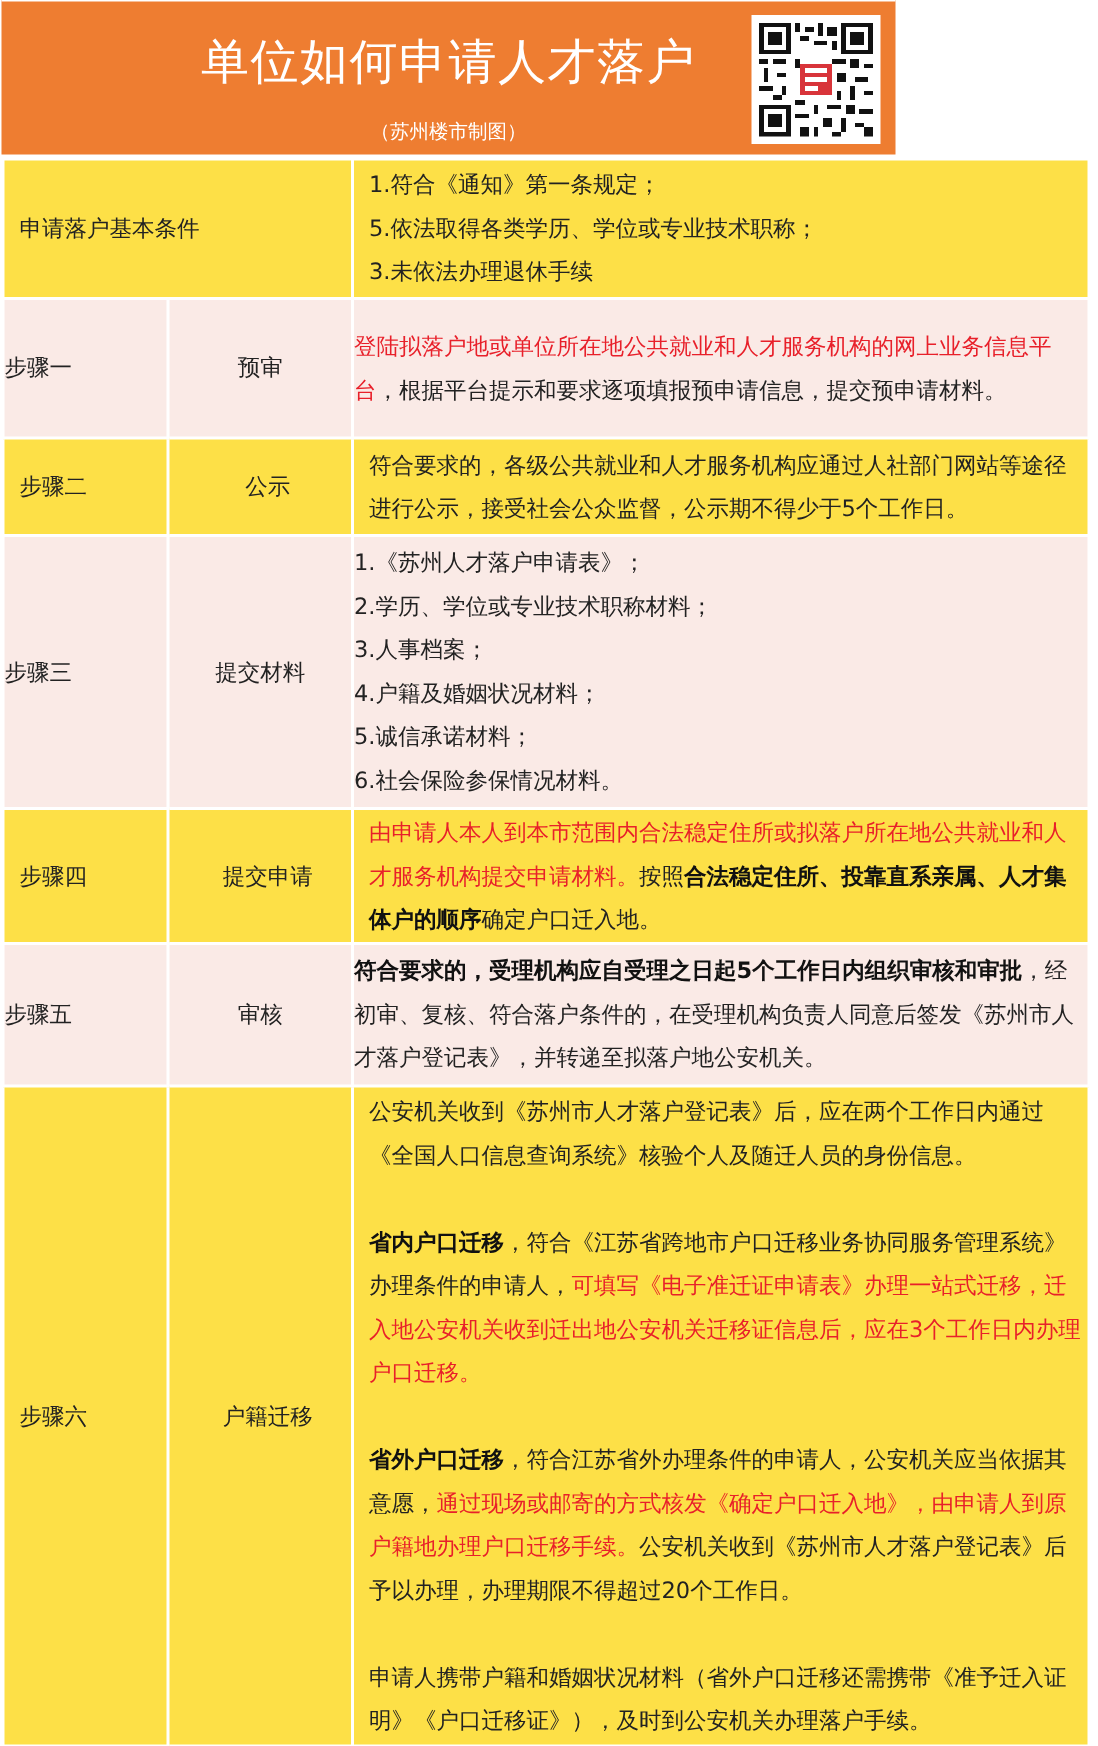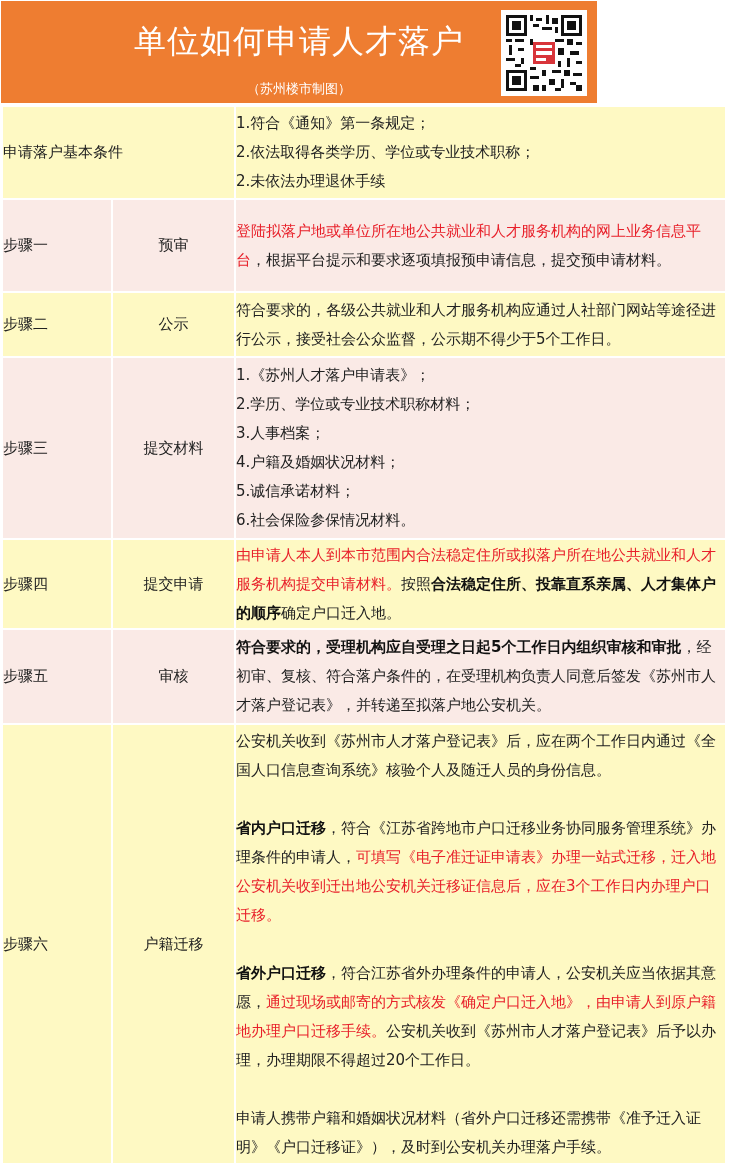--- a/index.html
+++ b/index.html
@@ -11,21 +11,21 @@
   }
   .header .title { position: absolute; left: 0; right: 0; top: 20px; font-size: 32px; letter-spacing: 1px; line-height: 40px; }
   .header .subtitle { position: absolute; left: 0; right: 0; top: 80px; font-size: 13px; line-height: 16px; }
   .qr {
     position: absolute; right: 10px; top: 9px; width: 86px; height: 86px; background: #fff;
     box-sizing: border-box; padding: 5px;
   }
   .qr svg { width: 76px; height: 76px; display: block; }
   table.grid { width: 724px; border-collapse: collapse; table-layout: fixed; margin-top: 2px; }
   table.grid td { border: 2px solid #ffffff; padding: 0; vertical-align: middle; font-size: 15px; color: #222; }
-  tr.dark td { background: #fef9c3; }
+  tr.dark td { background: #fde047; padding-left: 10px; }
   tr.light td { background: #FAEAE6; }
   td.step { text-align: left; font-size: 15px; color: #222; }
   td.name { text-align: center; font-weight: normal; font-size: 15px; color: #111; }
   td.content { padding: 6px 8px 6px 7px; line-height: 29px; font-size: 15px; }
   td.cond-label { text-align: left; font-size: 15px; }
   .red { color: #E8202A; }
   .b { font-weight: bold; color: #111; }
   .para { display: block; }
   .gap { display: block; height: 29px; }
   .line { display: block; }
@@ -101,22 +101,22 @@
       <col style="width:110px">
         <col style="width:123px">
         <col style="width:491px">
     </colgroup>
 
     <tbody>
         <tr class="dark" style="height:93px">
       <td class="cond-label" colspan="2">申请落户基本条件</td>
       <td class="content">
         <span class="line">1.符合《通知》第一条规定；</span>
-        <span class="line">2.依法取得各类学历、学位或专业技术职称；</span>
-        <span class="line">2.未依法办理退休手续</span>
+        <span class="line">5.依法取得各类学历、学位或专业技术职称；</span>
+        <span class="line">3.未依法办理退休手续</span>
       </td>
     </tr>
 
     <tr class="light" style="height:93px">
       <td class="step">步骤一</td>
       <td class="name">预审</td>
       <td class="content"><span class="red">登陆拟落户地或单位所在地公共就业和人才服务机构的网上业务信息平台</span><span>，根据平台提示和要求逐项填报预申请信息，提交预申请材料。</span></td>
     </tr>
 
     <tr class="dark" style="height:65px">

